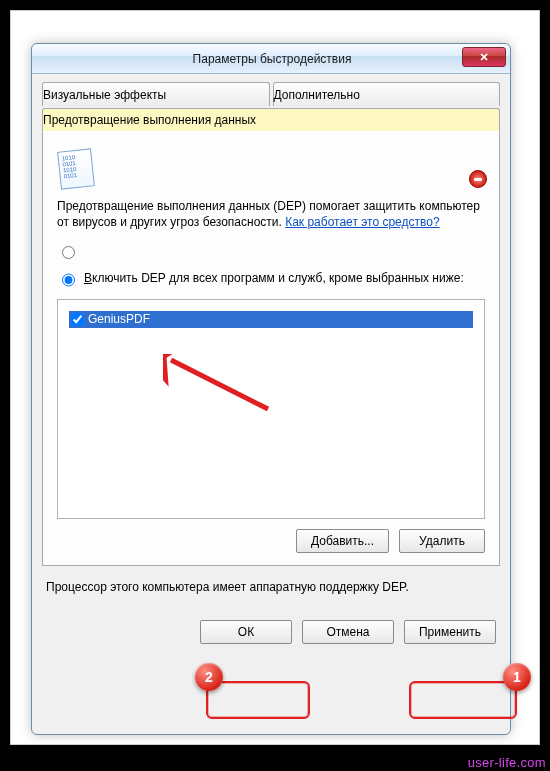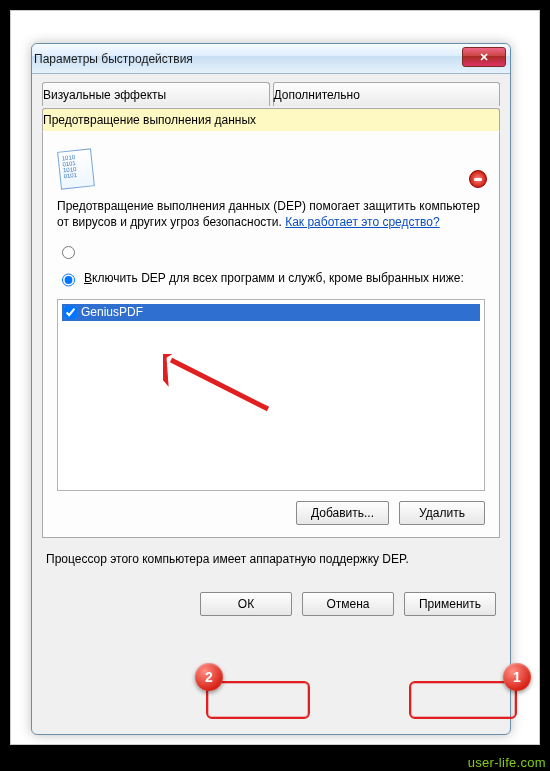--- a/index.html
+++ b/index.html
@@ -35,20 +35,21 @@
     background: linear-gradient(#f7fbff,#dfeefd 40%,#c7def3 41%,#e6f2fc);
     border-top-left-radius: 6px;
     border-top-right-radius: 6px;
     border-bottom: 1px solid #9fb8cd;
     position: relative;
     display: flex;
     align-items: center;
     padding-left: 2px;
     font-size: 12px;
     color: #1a1a1a;
+    justify-content: center;
   }
   .close-btn {
     position: absolute;
     right: 4px; top: 3px;
     width: 44px; height: 20px;
     border-radius: 3px;
     background: linear-gradient(#e68 ,#c8453f 45%, #a82c25 46%, #d36 );
     border: 1px solid #7a2a24;
     color: #fff;
     display: flex;
@@ -131,22 +132,22 @@
   }
   .info-text { font-size: 12px; line-height: 1.35; color:#000; }
   .info-text a { color: #0a50c0; text-decoration: underline; }
   .radio-group { margin: 6px 0 10px; }
   .radio-opt { display: flex; gap: 6px; margin-bottom: 12px; font-size: 12px; line-height:1.3; }
   .radio-opt input { margin-top: 2px; }
   .radio-opt .u { text-decoration: underline; }
   .listbox {
     border: 1px solid #b3b3b3;
     background: #fff;
-    height: 192px;
-    padding: 4px;
+    height: 220px;
+    padding: 11px;
     overflow: hidden;
     position: relative;
   }
   .list-item {
     display: flex; align-items: center;
     gap: 4px;
     height: 17px;
     padding: 0 2px;
     font-size: 12px;
   }
@@ -206,21 +207,21 @@
   .badge-2 { left: 184px; top: 652px; }
   .arrow {
     position: absolute;
     left: 152px; top: 343px;
     width: 110px; height: 60px;
     pointer-events: none;
   }
   .watermark {
     position: absolute;
     right: 4px; bottom: 1px;
-    color: #84cc16;
+    color: #d946ef;
     font-size: 13px;
     font-family: Arial, sans-serif;
     letter-spacing: .3px;
   }
 </style>
 </head>
 <body>
 
 <div class="stage">
   <div class="window">

